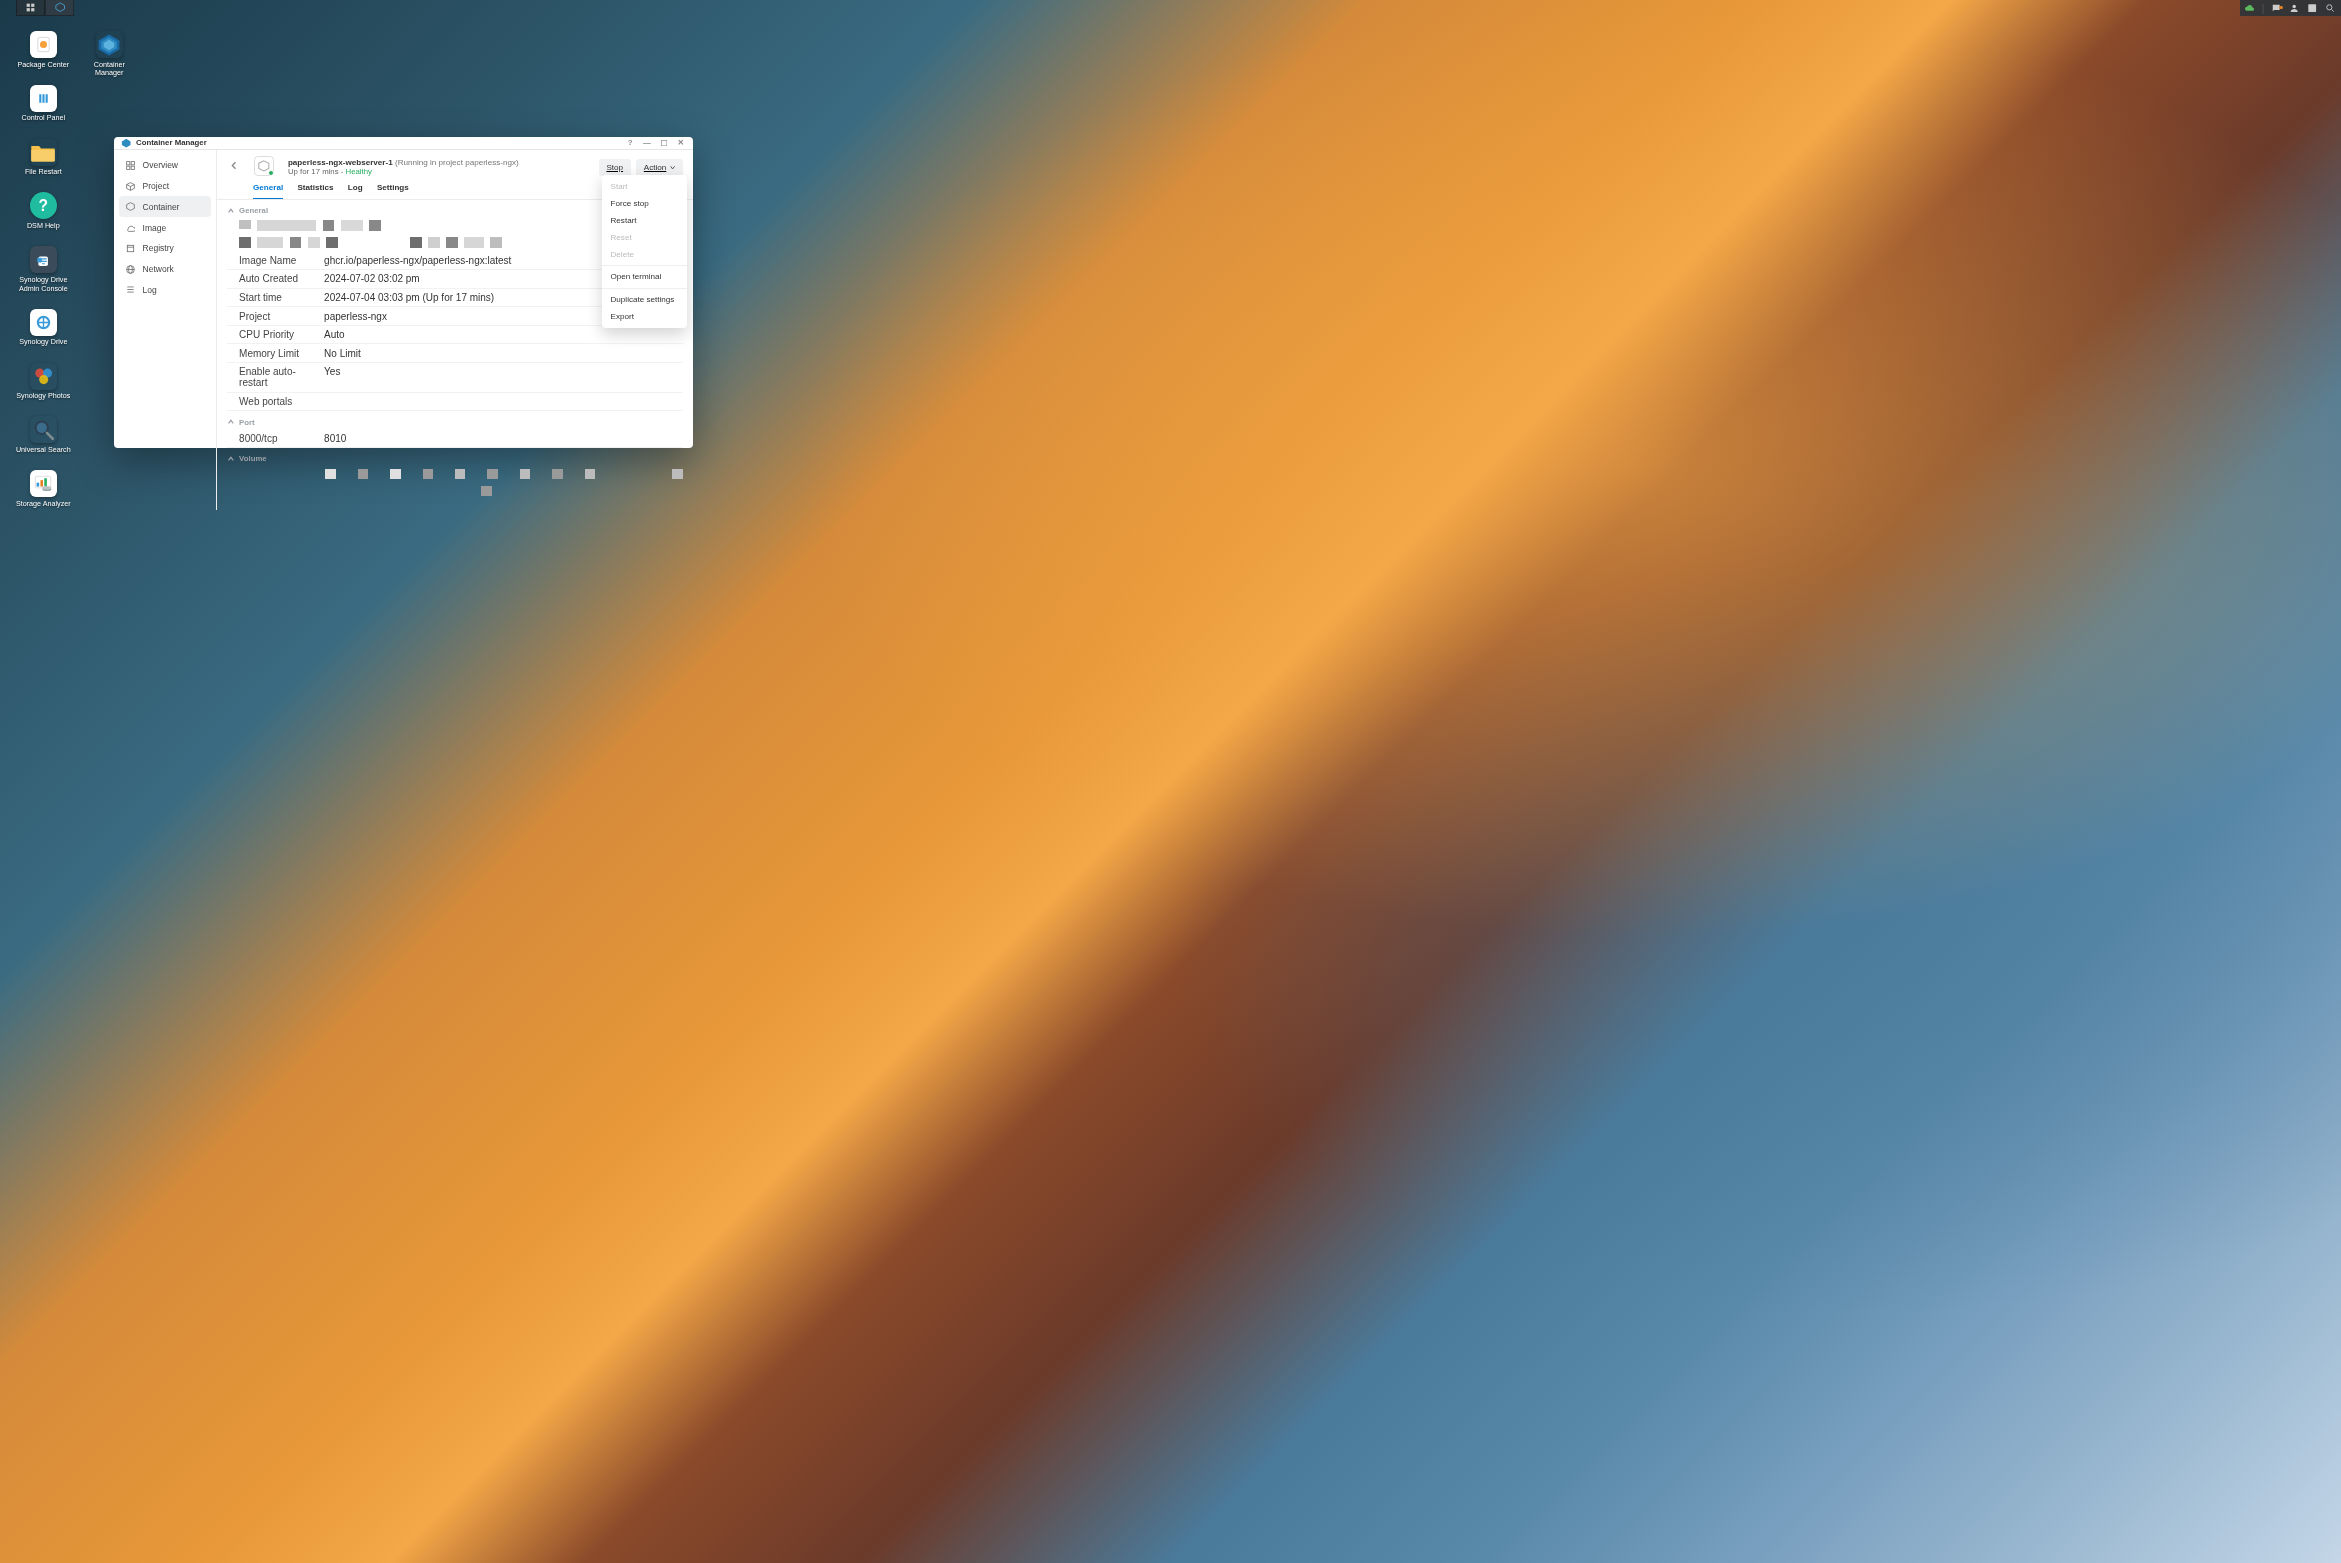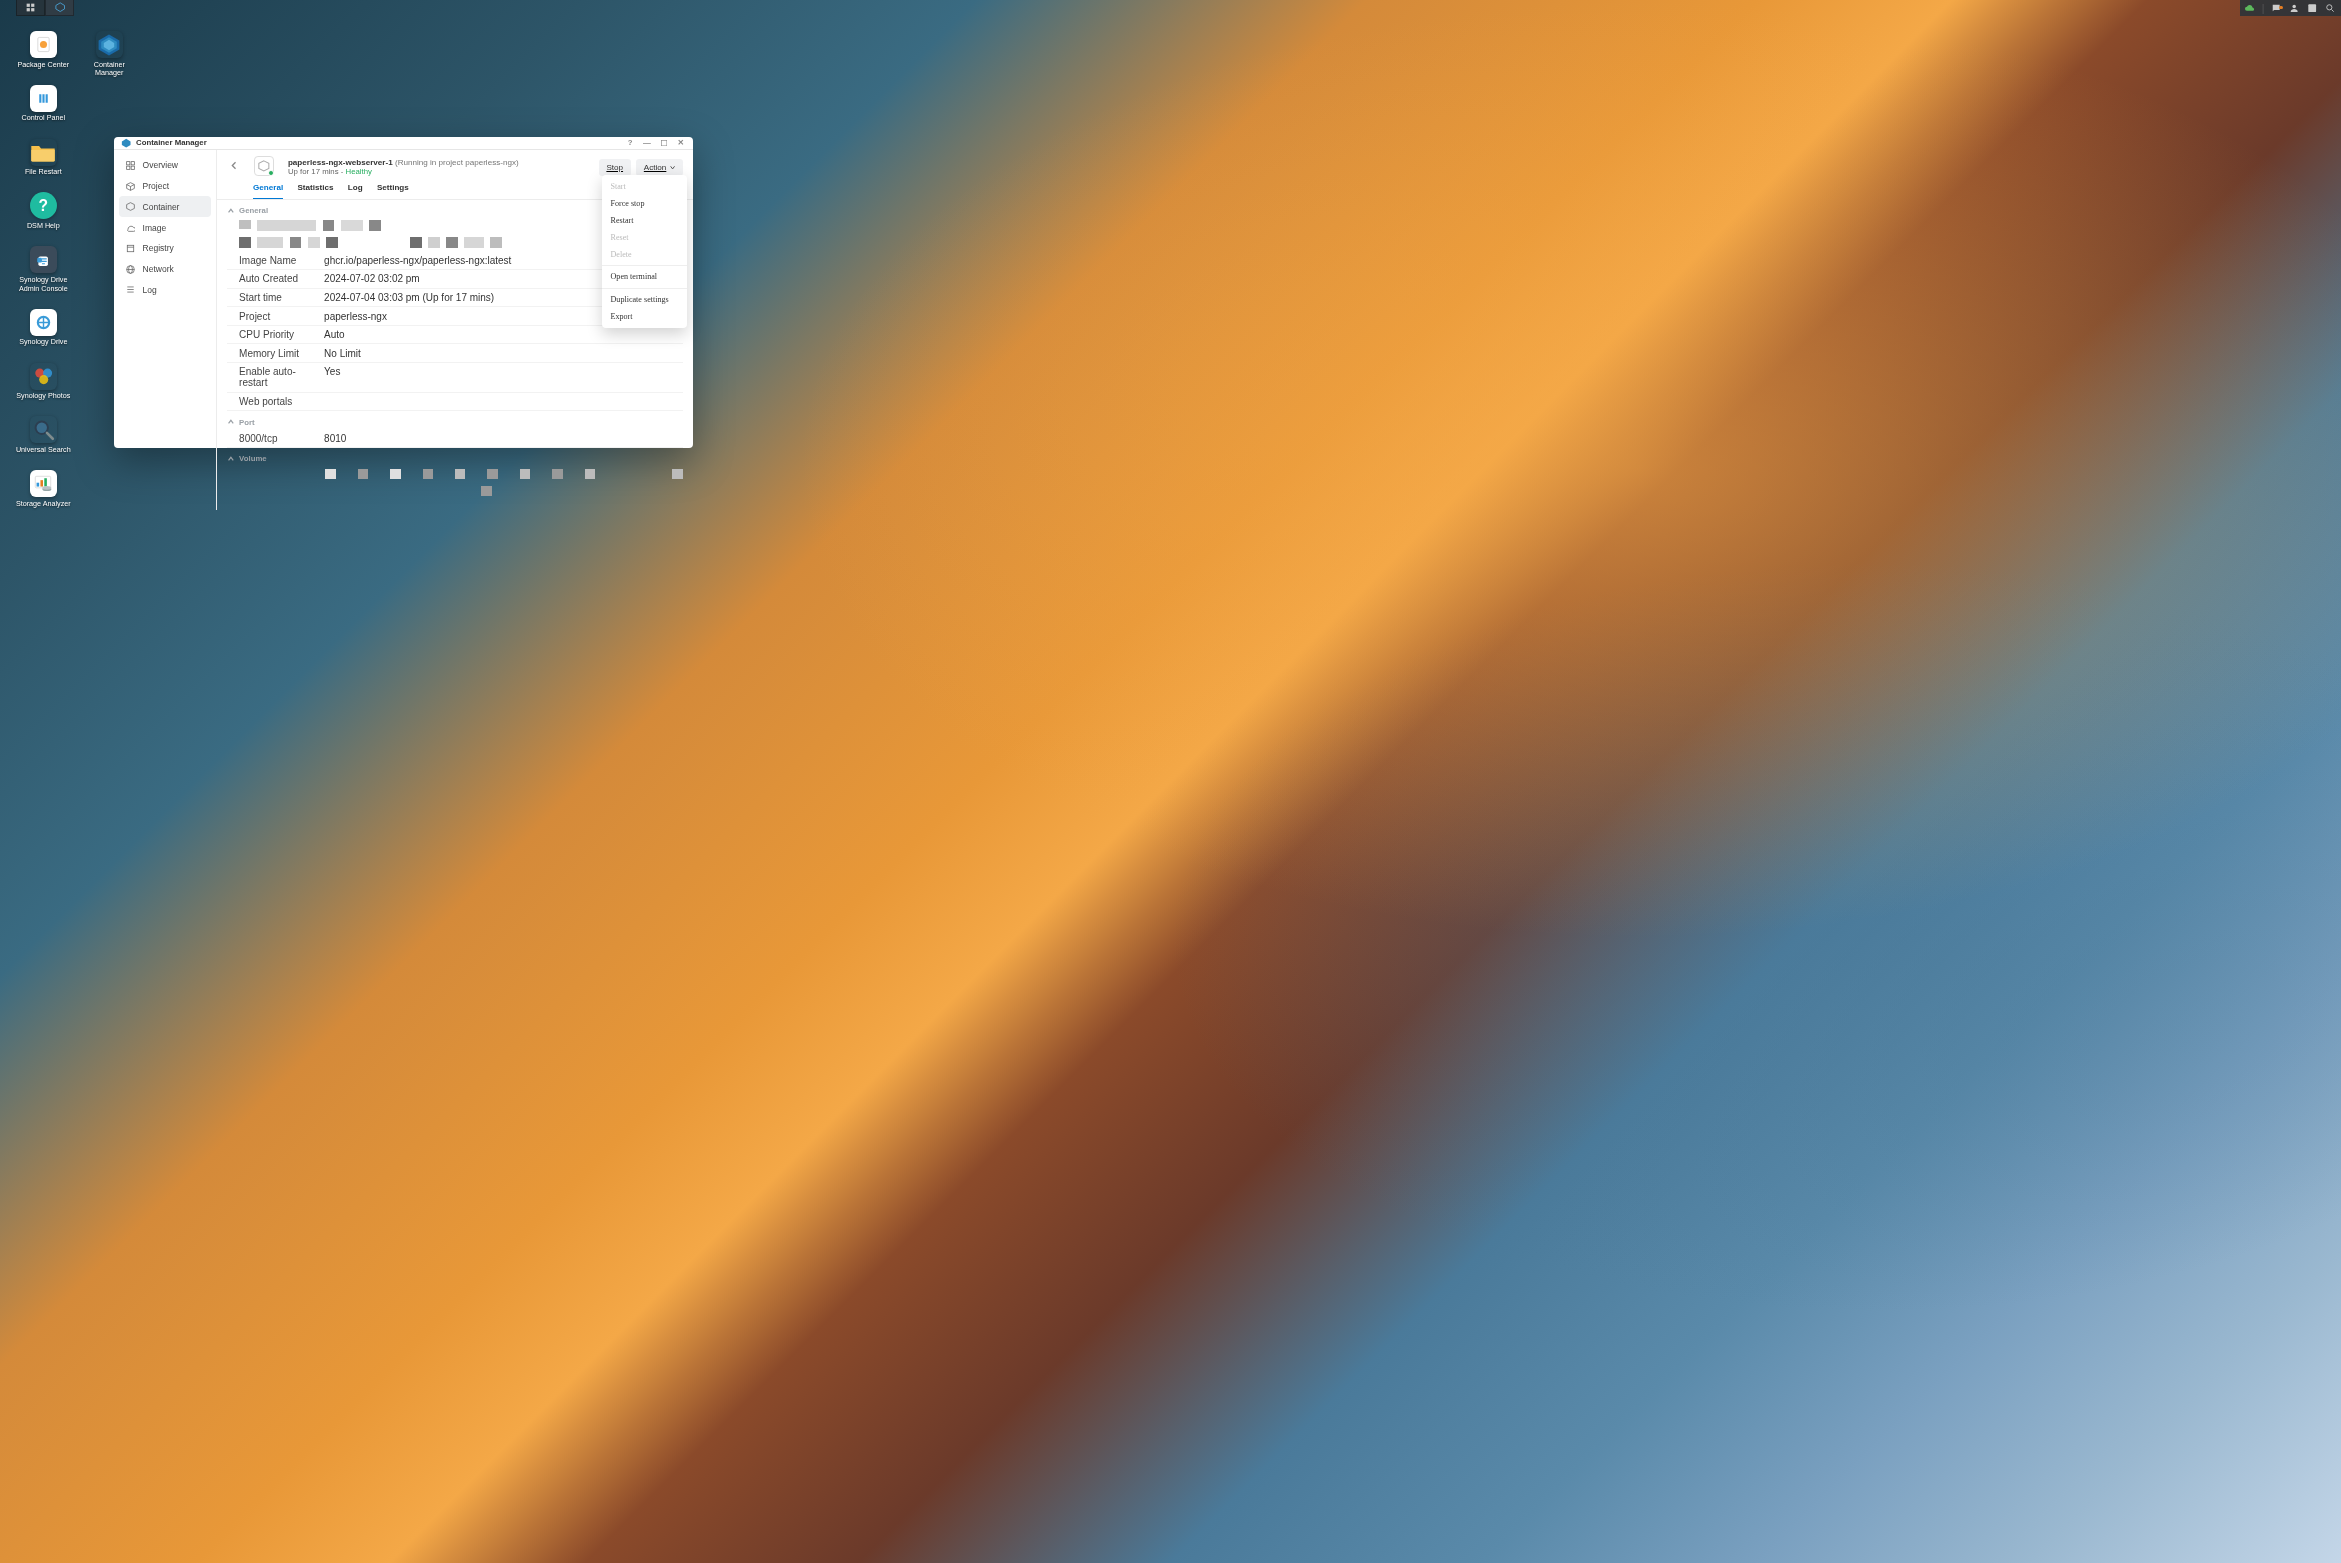--- a/index.html
+++ b/index.html
@@ -71,21 +71,21 @@
 .kv { display:flex; font-size:10px; padding:3.3px 0 3.3px 11.7px; }
 .kv:nth-child(odd){}
 .kv .k { width:85px; color:#444; }
 .kv .v { color:#333; }
 .section-head + .kv, .section-head ~ .kv { border-top:0; }
 .kv { border-bottom:0.7px solid #f2f2f2; }
 .kv:last-child{border-bottom:none;}
 
 
 .dropdown { position:absolute; right:6.5px; top:25px; width:85px; background:#fff; border-radius:3.9px; box-shadow:0 5.2px 15.6px rgba(0,0,0,0.18); padding:3.9px 0; z-index:50; }
-.dd-item { padding:3.9px 9px; font-size:8.1px; color:#333; cursor:pointer;font-family:Liberation Serif, serif; }
+.dd-item { padding:3.9px 9px; font-size:8.1px; color:#333; cursor:pointer; }
 .dd-item.disabled { color:#bbb; cursor:default; }
 .dd-sep { height:0.7px; background:#eee; margin:2.6px 0; }
 
 
 svg { display:block; }
 </style>
 </head>
 <body>
 
 <div class="wallpaper-overlay"></div>

